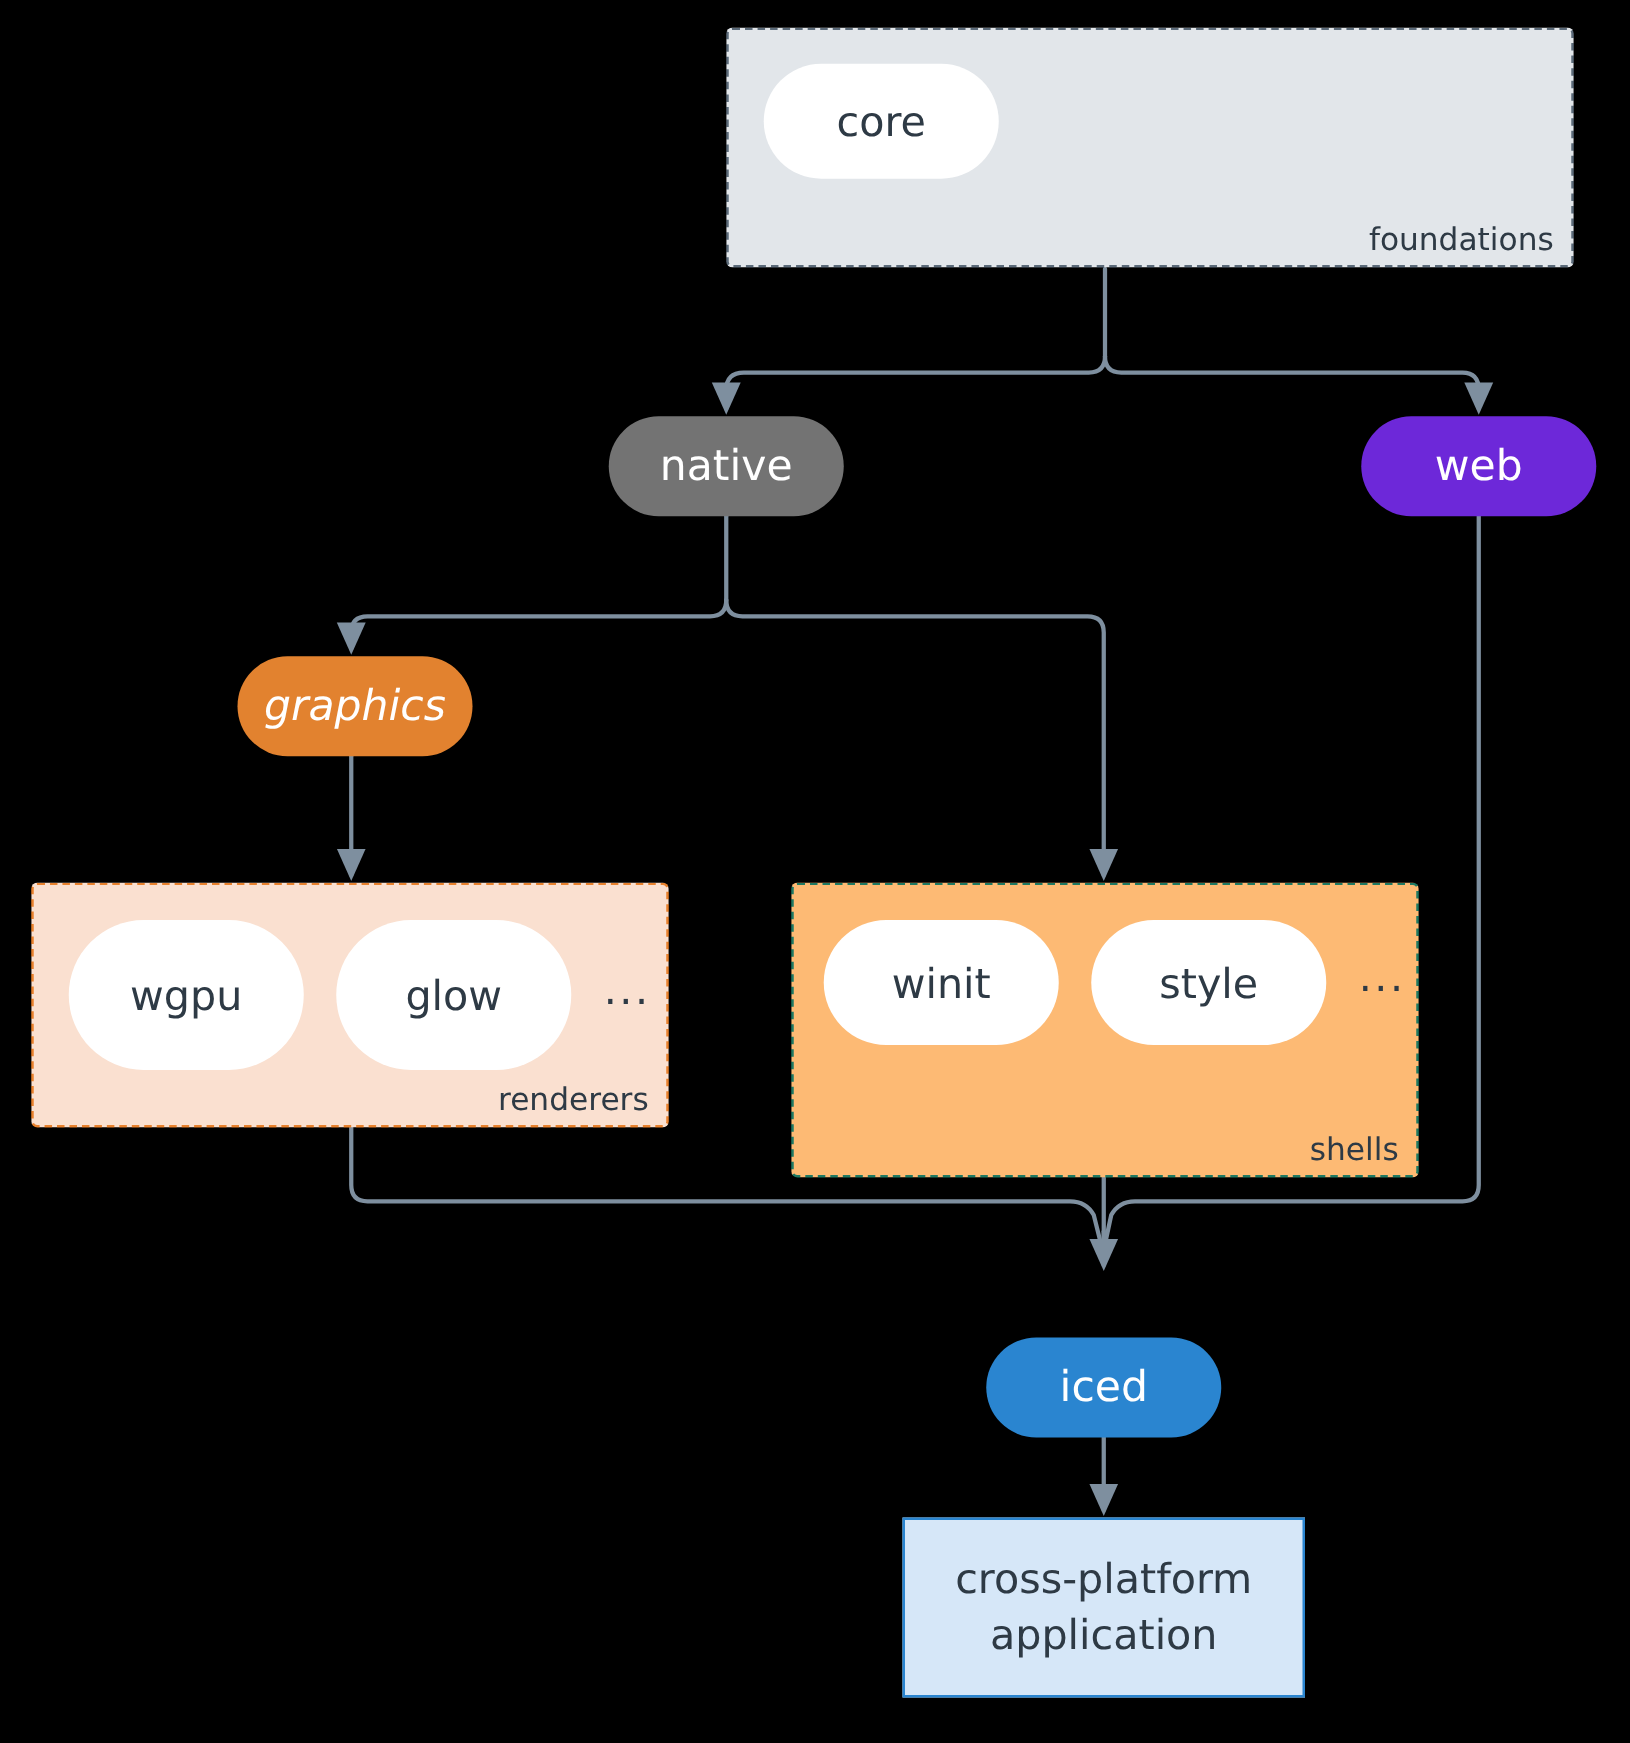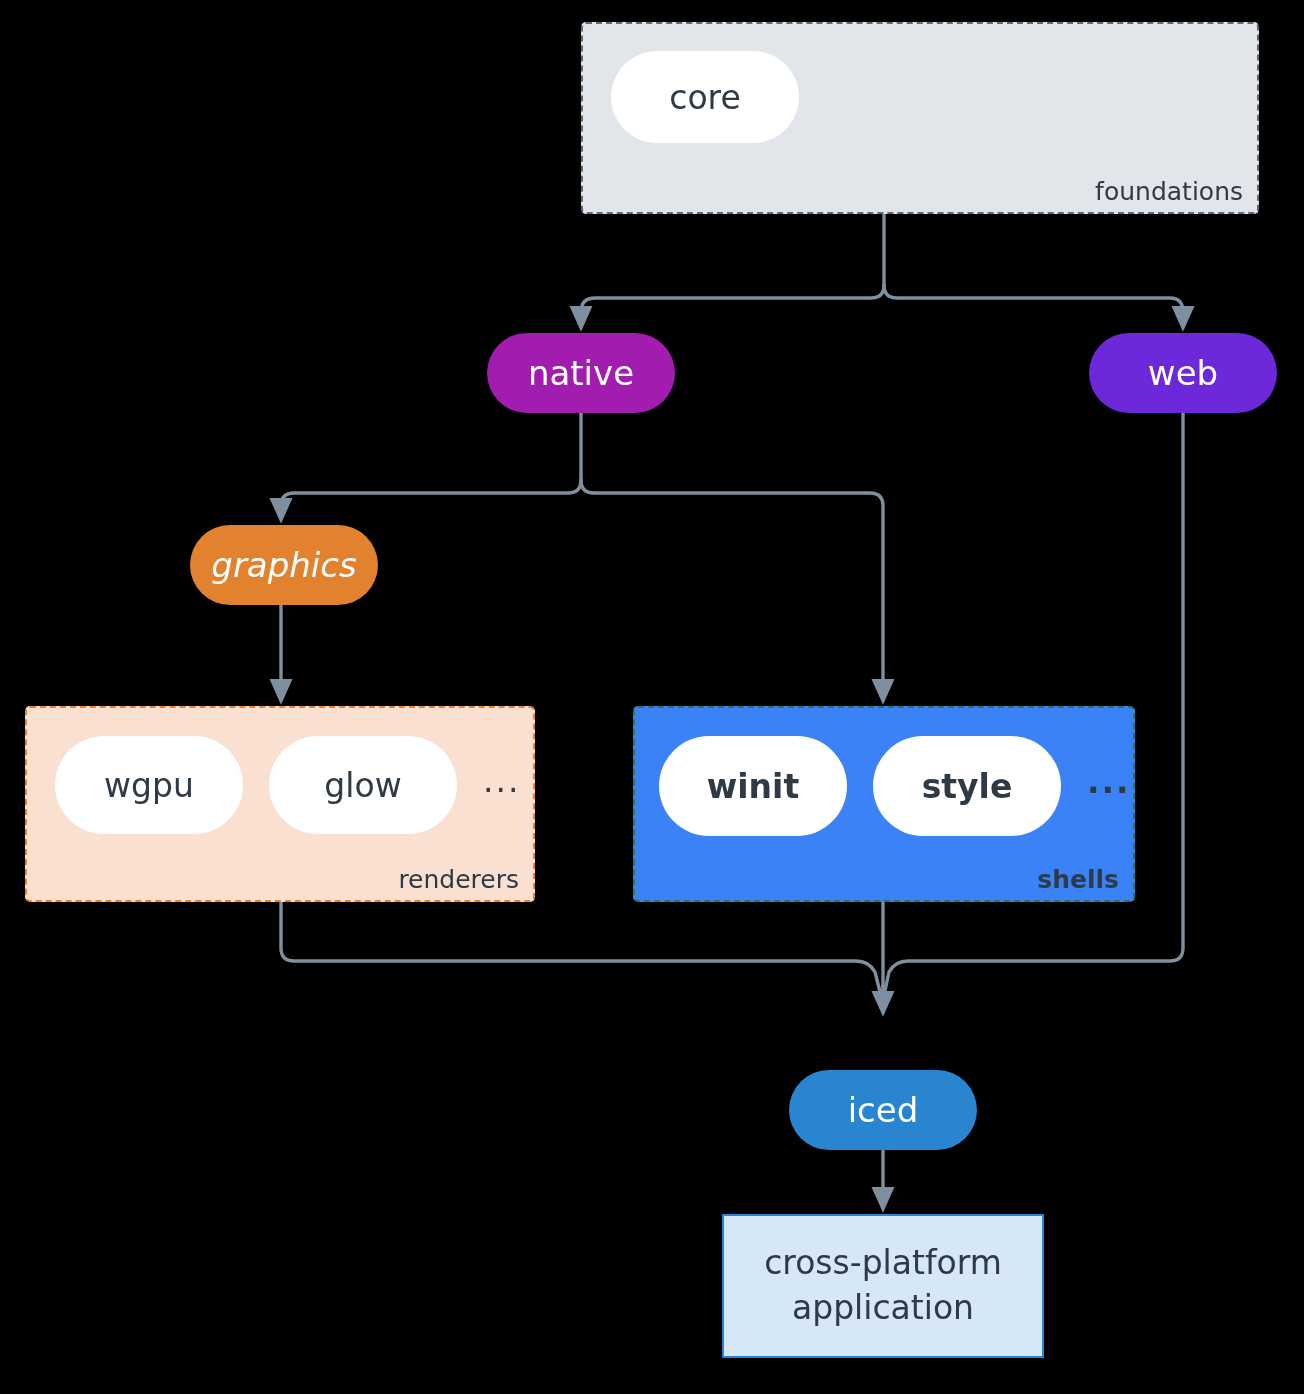--- a/index.html
+++ b/index.html
@@ -72,44 +72,43 @@
   #cluster-foundations .chip-row { left: 28px; top: 27px; }
   #cluster-foundations .chip { width: 188px; height: 92px; }
 
   #cluster-renderers {
     left: 25px; top: 706px; width: 510px; height: 196px;
     background: #fae0d0;
     border: 2px dashed #e8822e;
     border-radius: 5px;
   }
   #cluster-renderers .chip-row { left: 28px; top: 28px; }
-  #cluster-renderers .chip { width: 188px; height: 98px; }
+  #cluster-renderers .chip { width: 188px; height: 120px; }
 
   #cluster-shells {
-    left: 633px; top: 706px; width: 502px; height: 196px;
-    background: #3b82f6;
+    left: 633px; top: 706px; width: 502px; height: 236px;
+    background: #fdba74;
     border: 2px dashed #1f7a63;
     border-radius: 5px;
-    font-weight: bold;
   }
   #cluster-shells .chip-row { left: 24px; top: 28px; }
   #cluster-shells .chip { width: 188px; height: 100px; }
 
   
   .pill {
     position: absolute;
     border-radius: 999px;
     display: flex;
     align-items: center;
     justify-content: center;
     color: #ffffff;
     font-size: 34px;
     box-sizing: border-box;
   }
-  #node-native { left: 487px; top: 333px; width: 188px; height: 80px; background: #a21caf; }
+  #node-native { left: 487px; top: 333px; width: 188px; height: 80px; background: #737373; }
   #node-web    { left: 1089px; top: 333px; width: 188px; height: 80px; background: #6d28d9; }
   #node-graphics { left: 190px; top: 525px; width: 188px; height: 80px; background: #e2822f; font-style: italic; }
   #node-iced   { left: 789px; top: 1070px; width: 188px; height: 80px; background: #2a85d0; }
 
   
   #node-app {
     position: absolute;
     left: 722px; top: 1214px; width: 322px; height: 144px;
     background: #d6e7f8;
     border: 2px solid #2a85d0;

